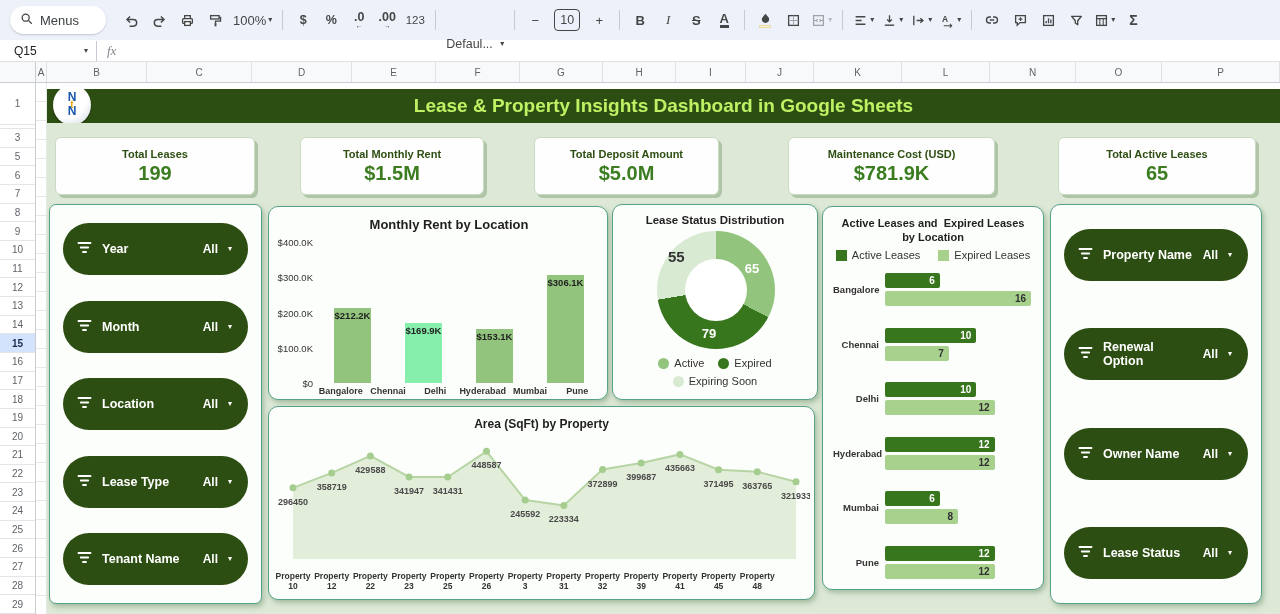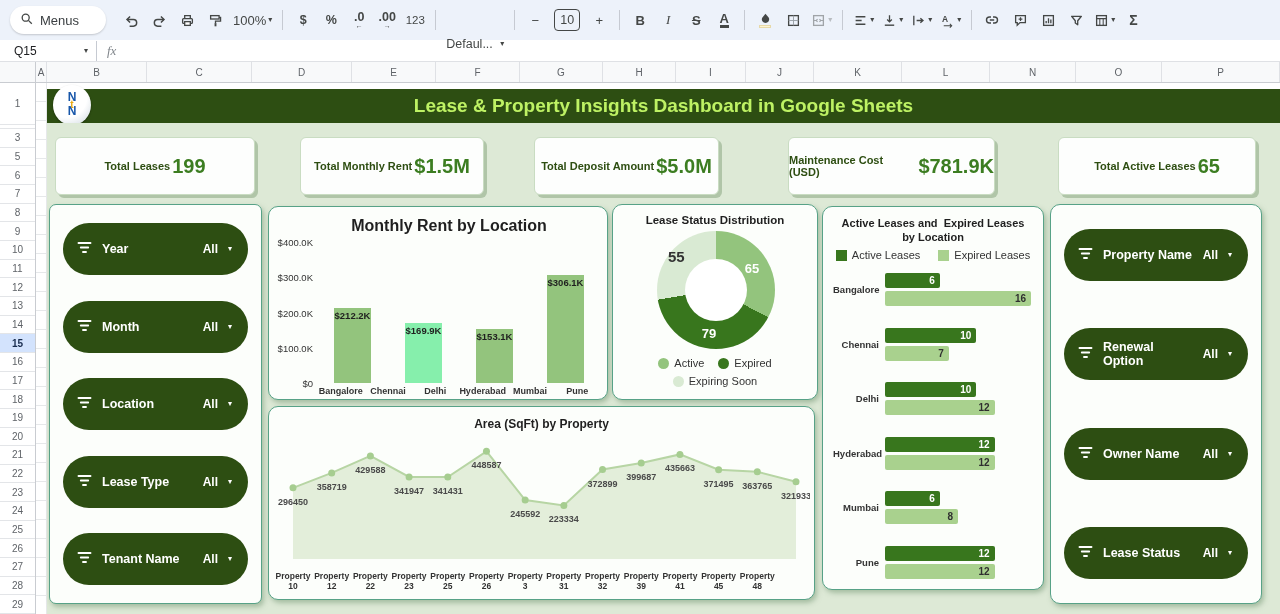--- a/index.html
+++ b/index.html
@@ -48,21 +48,21 @@
 
   
   .banner { position:absolute; left:11px; right:0; top:6px; height:34px; background:#2d4e12; display:flex; align-items:center; justify-content:center; }
   .banner-title { color:#bef264; font-size:19px; font-weight:bold; }
   .logo { position:absolute; left:6px; top:-4px; width:38px; height:40px; border-radius:50%; background:radial-gradient(circle at 35% 30%, #ffffff 55%, #c9d4dd); box-shadow:0 1px 2px rgba(0,0,0,.4); display:flex; flex-direction:column; align-items:center; justify-content:center; line-height:.62; }
   .logo span { font-weight:bold; font-size:12px; }
   .logo .n { color:#1756a9; } .logo .t { color:#e8a812; font-size:10px; }
 
   .dash { position:absolute; left:11px; right:0; top:40px; bottom:0; background:#dde9d6; }
 
-  .kpi { position:absolute; top:14px; height:58px; background:#fdfefd; border:1px solid #c9dcc2; border-radius:6px; box-shadow:3px 3px 0 rgba(138,168,132,.55); display:flex; flex-direction:row; align-items:center; justify-content:center; gap:2px; }
+  .kpi { position:absolute; top:14px; height:58px; background:#fdfefd; border:1px solid #c9dcc2; border-radius:6px; box-shadow:3px 3px 0 rgba(138,168,132,.55); display:flex; flex-direction:column; align-items:center; justify-content:center; gap:2px; }
   .kpi .lab { font-size:11px; font-weight:bold; color:#2e4e12; }
   .kpi .val { font-size:20px; font-weight:bold; color:#3c7d21; }
 
   .panel { position:absolute; background:#fcfefb; border:1.5px solid #57a287; border-radius:10px; box-shadow:2px 3px 5px rgba(110,145,110,.5); }
 
   
   .pillcol { display:flex; flex-direction:column; justify-content:space-between; padding:18px 13px; }
   .pill { height:52px; background:#2d4e12; border-radius:26px; color:#fff; display:flex; align-items:center; padding:0 16px 0 14px; gap:10px; }
   .pill .plab { font-size:12.5px; font-weight:bold; flex:1; }
   .pill .pall { font-size:12px; font-weight:bold; }
@@ -394,21 +394,21 @@
                 <span><svg width="15" height="13" viewBox="0 0 15 13">
                     <path d="M1.5 2h12M3.8 6.5h7.4M6 11h3" stroke="#fff" stroke-width="1.9" stroke-linecap="round" fill="none"></path>
                   </svg></span>
                 <div class="plab">Tenant Name</div>
                 <div class="pall">All</div>
                 <span class="caret">▾</span>
               </div>
             </div>
 
           <div class="panel" style="left:221px;top:83px;width:340px;height:194px;">
-            <div class="c-title" style="top:10px;font-size:16px;padding-left:22px;">Monthly Rent by Location</div>
+            <div class="c-title" style="top:10px;font-size:13px;padding-left:22px;">Monthly Rent by Location</div>
             <div id="bcY">
                 <div class="bc-ylab" style="top: 30px; left: 0px;">$400.0K</div>
                 <div class="bc-ylab" style="top: 65.25px; left: 0px;">$300.0K</div>
                 <div class="bc-ylab" style="top: 100.5px; left: 0px;">$200.0K</div>
                 <div class="bc-ylab" style="top: 135.75px; left: 0px;">$100.0K</div>
                 <div class="bc-ylab" style="top: 171px; left: 0px;">$0</div>
               </div>
             <div class="bc-bars" id="bcBars">
                 <div style="width: 47px; display: flex; justify-content: center; align-items: flex-end; height: 100%;">
                   <div class="bc-bar" style="height: 75px; background: rgb(147, 196, 125);">

